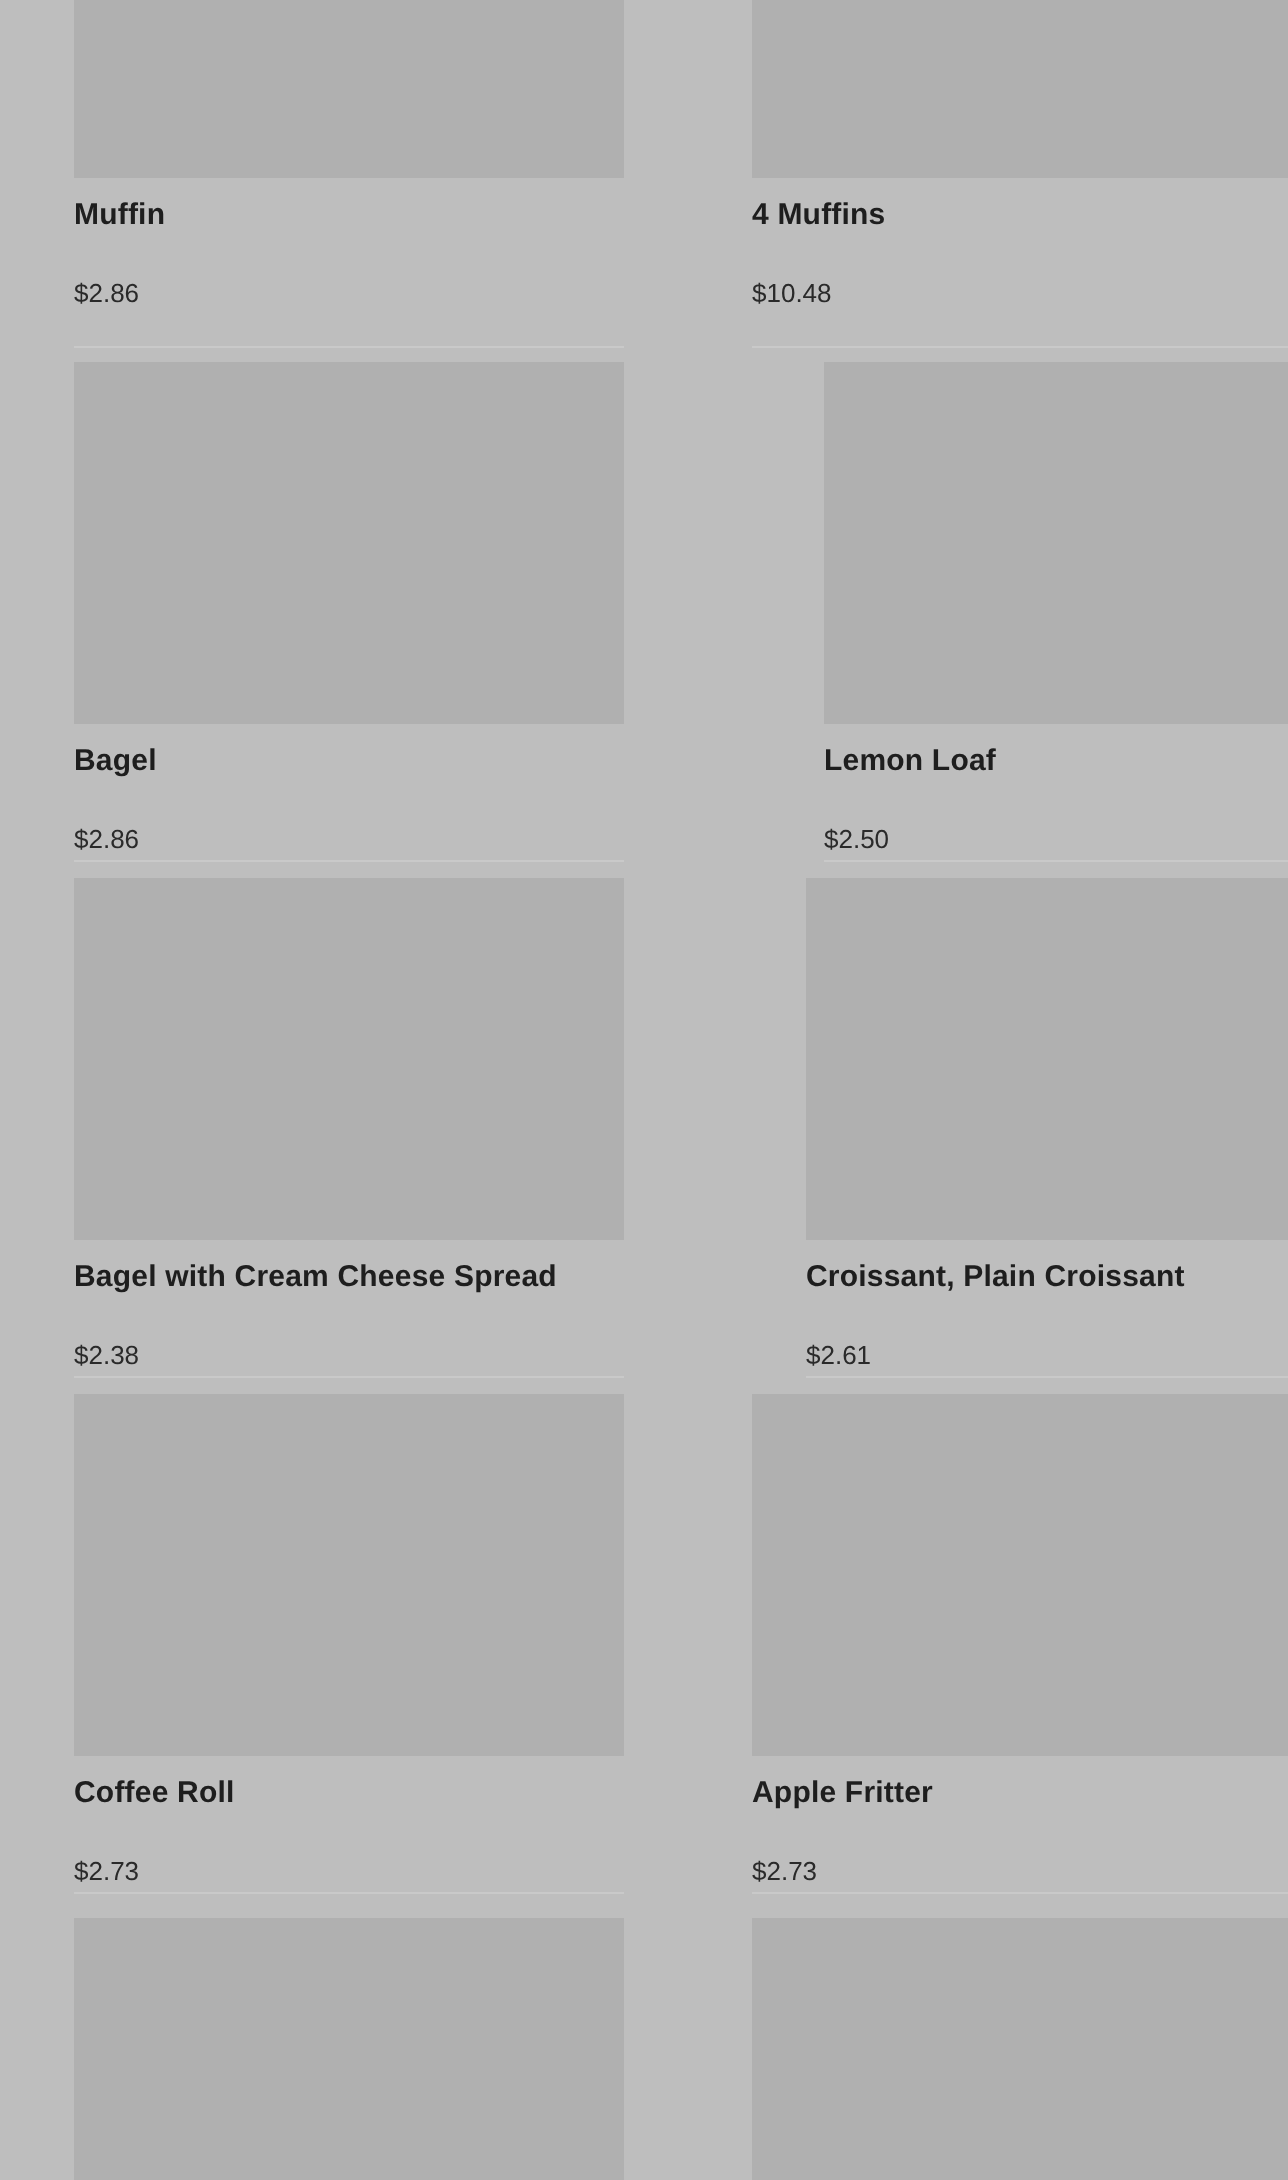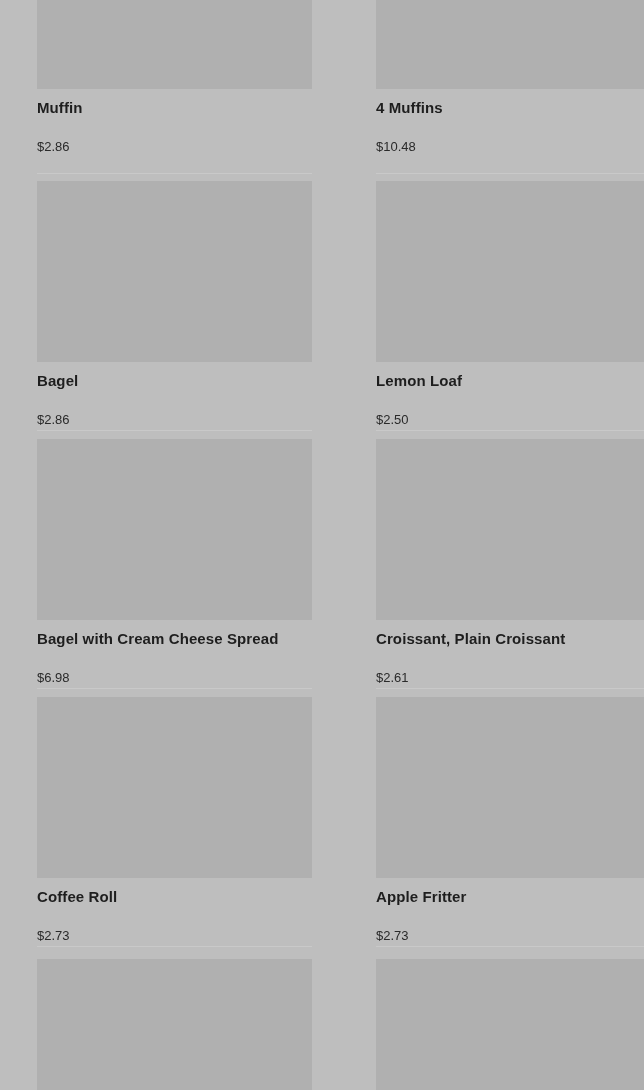--- a/index.html
+++ b/index.html
@@ -82,45 +82,45 @@
     <div class="product-card col-right">
       <div class="product-image"></div>
       <div class="product-info">
         <div class="product-title">4 Muffins</div>
         <div class="product-price">$10.48</div>
       </div>
       <div class="card-divider" style="top:265px; left:0; width:300px;"></div>
     </div>
   </div>
 
-  <div class="product-row" style="top:181px;">
+  <div class="product-row" style="top:181px;gap:36px;">
     <div class="product-card col-left">
       <div class="product-image"></div>
       <div class="product-info">
         <div class="product-title">Bagel</div>
         <div class="product-price">$2.86</div>
       </div>
       <div class="card-divider" style="top:249px; left:0; width:275px;"></div>
     </div>
     <div class="product-card col-right">
       <div class="product-image"></div>
       <div class="product-info">
         <div class="product-title">Lemon Loaf</div>
         <div class="product-price">$2.50</div>
       </div>
       <div class="card-divider" style="top:249px; left:0; width:300px;"></div>
     </div>
   </div>
 
-  <div class="product-row" style="top:439px;">
+  <div class="product-row" style="top:439px;gap:27px;">
     <div class="product-card col-left">
       <div class="product-image"></div>
       <div class="product-info">
         <div class="product-title">Bagel with Cream Cheese Spread</div>
-        <div class="product-price">$6.98</div>
+        <div class="product-price">$2.38</div>
       </div>
       <div class="card-divider" style="top:249px; left:0; width:275px;"></div>
     </div>
     <div class="product-card col-right">
       <div class="product-image"></div>
       <div class="product-info">
         <div class="product-title">Croissant, Plain Croissant</div>
         <div class="product-price">$2.61</div>
       </div>
       <div class="card-divider" style="top:249px; left:0; width:300px;"></div>

